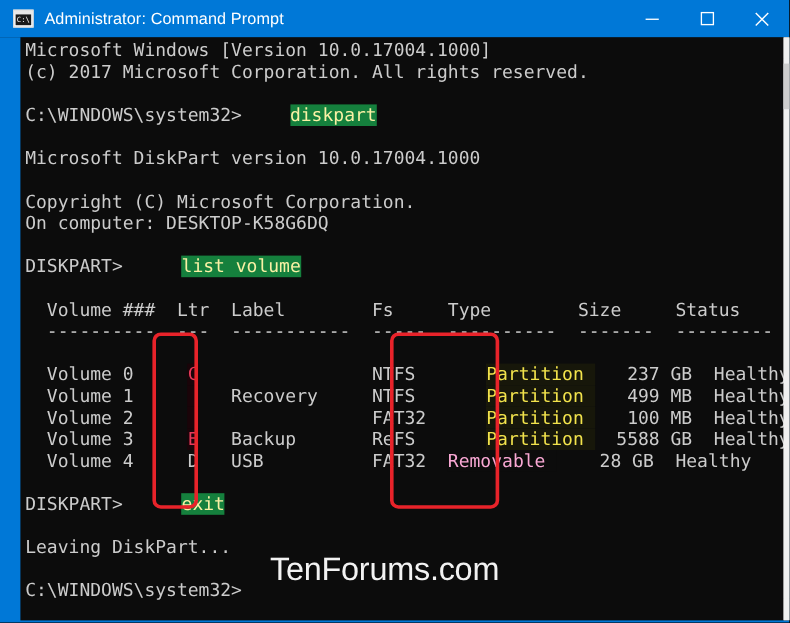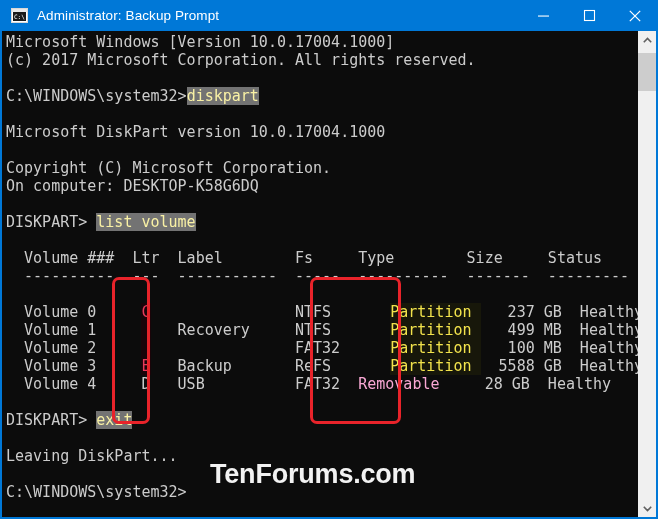--- a/index.html
+++ b/index.html
@@ -81,21 +81,21 @@
 
   
   #console-frame {
     position: absolute;
     left: 0;
     top: 31px;
     width: 658px;
     height: 488px;
     background: #0078d7;      
     box-sizing: border-box;
-    padding: 0 2px 2px 2px;
+    padding: 0 2px 2px 17px;
   }
   #console {
     position: relative;
     width: 654px;
     height: 486px;
     background: #0c0c0c;
     overflow: hidden;
   }
 
   #console-text {
@@ -113,21 +113,22 @@
     padding-left: 4px;
     box-sizing: border-box;
     letter-spacing: 0px;
   }
   #console-text .line {
     height: 18px;
     white-space: pre;
   }
   .cmd {                     
     color: #f9f1a5;
-    background: #737373;
+    background: #15803d;
+    margin-left: 40px;
   }
   .ltr-hl {                  
     color: #e83a5a;
     background: #1a0409;
   }
   .ltr-plain {
     color: #cccccc;
     background: #1a0409;
   }
   .type-hl {                 
@@ -151,21 +152,21 @@
   #redbox-ltr  { left: 110px; top: 246px; width: 38px; height: 147px; }
   #redbox-type { left: 308px; top: 246px; width: 91px; height: 147px; }
 
   
   #watermark {
     position: absolute;
     left: 208px;
     top: 428px;
     color: #f2f2f2;
     font-family: "Liberation Sans", sans-serif;
-    font-weight: bold;
+    font-weight: normal;
     font-size: 27px;
     line-height: 30px;
     letter-spacing: -0.2px;
     white-space: nowrap;
   }
 
   
   #scrollbar {
     position: absolute;
     right: 0;
@@ -203,21 +204,21 @@
 </head>
 <body>
 
 <div id="window">
 
   <div id="titlebar">
     <div id="titlebar-icon">
       <div class="bar"></div>
       <div class="screen">C:\.</div>
     </div>
-    <div id="titlebar-title">Administrator: Backup Prompt</div>
+    <div id="titlebar-title">Administrator: Command Prompt</div>
 
     <div class="wbtn">
       <svg width="13" height="13" viewBox="0 0 13 13" aria-hidden="true">
         <rect x="1" y="6.5" width="11" height="1.1" fill="#ffffff"></rect>
       </svg>
     </div>
     <div class="wbtn">
       <svg width="13" height="13" viewBox="0 0 13 13" aria-hidden="true">
         <rect x="1.5" y="1.5" width="10" height="10" fill="none" stroke="#ffffff" stroke-width="1.1"></rect>
       </svg>

